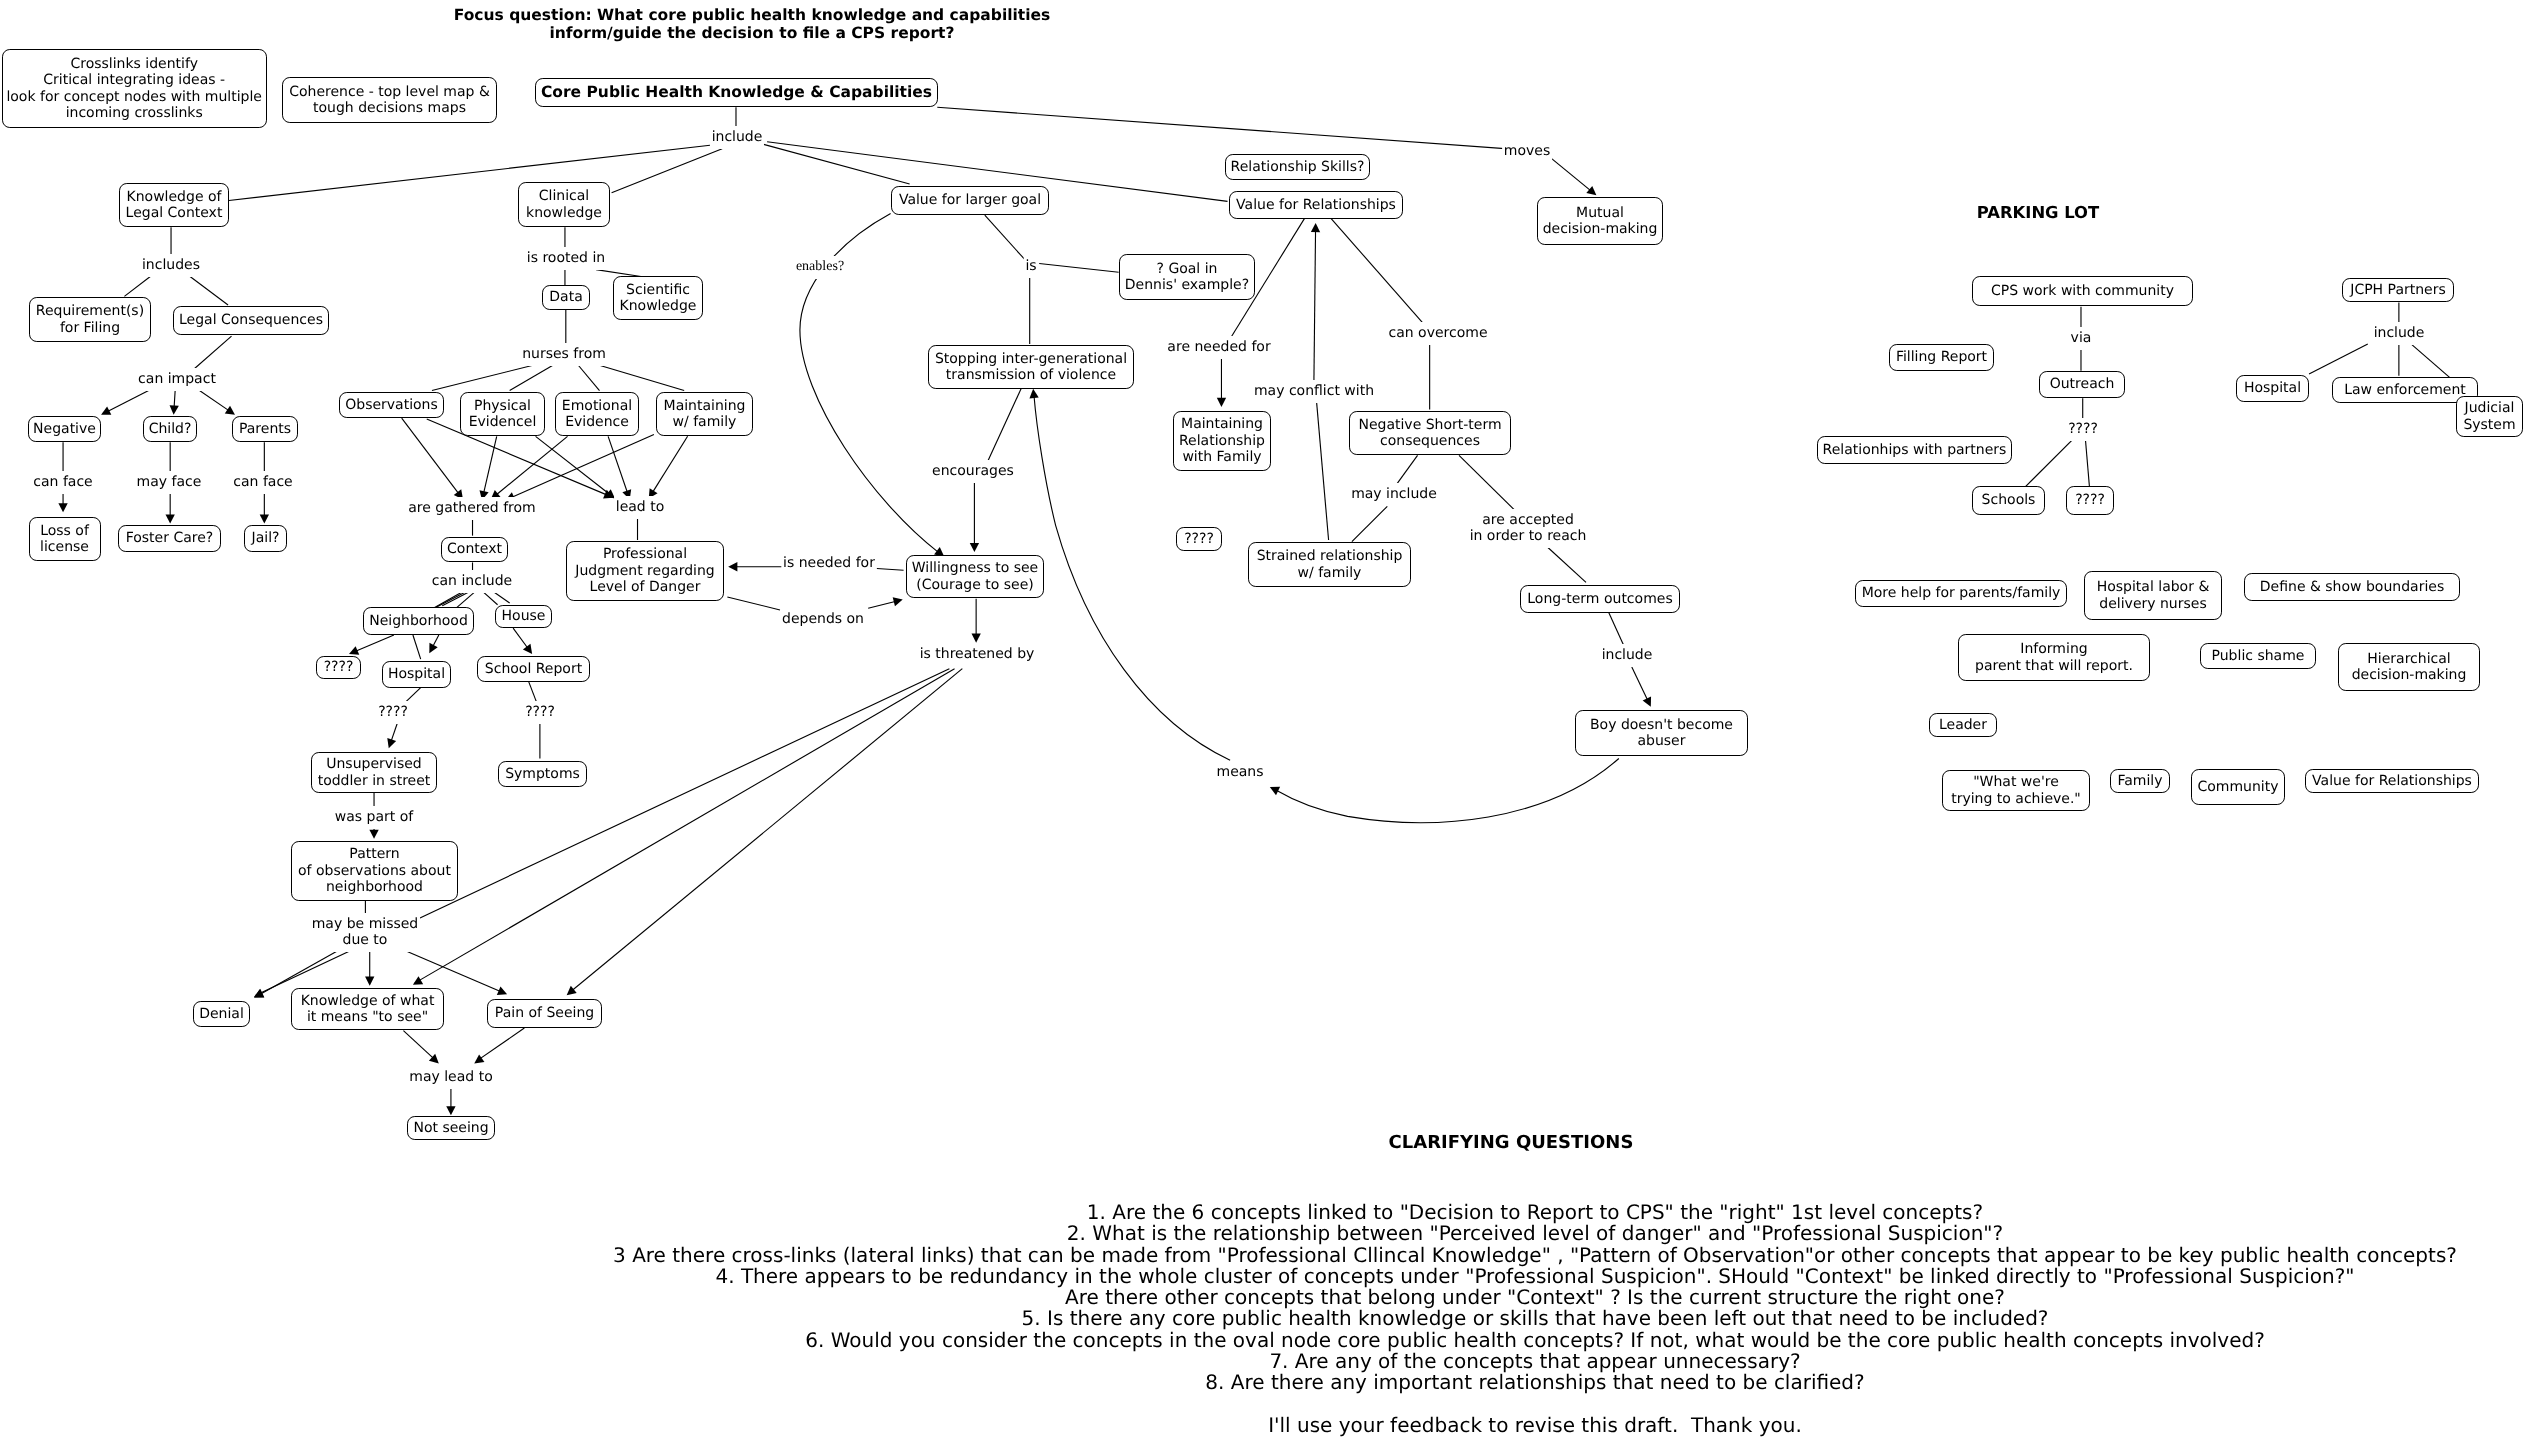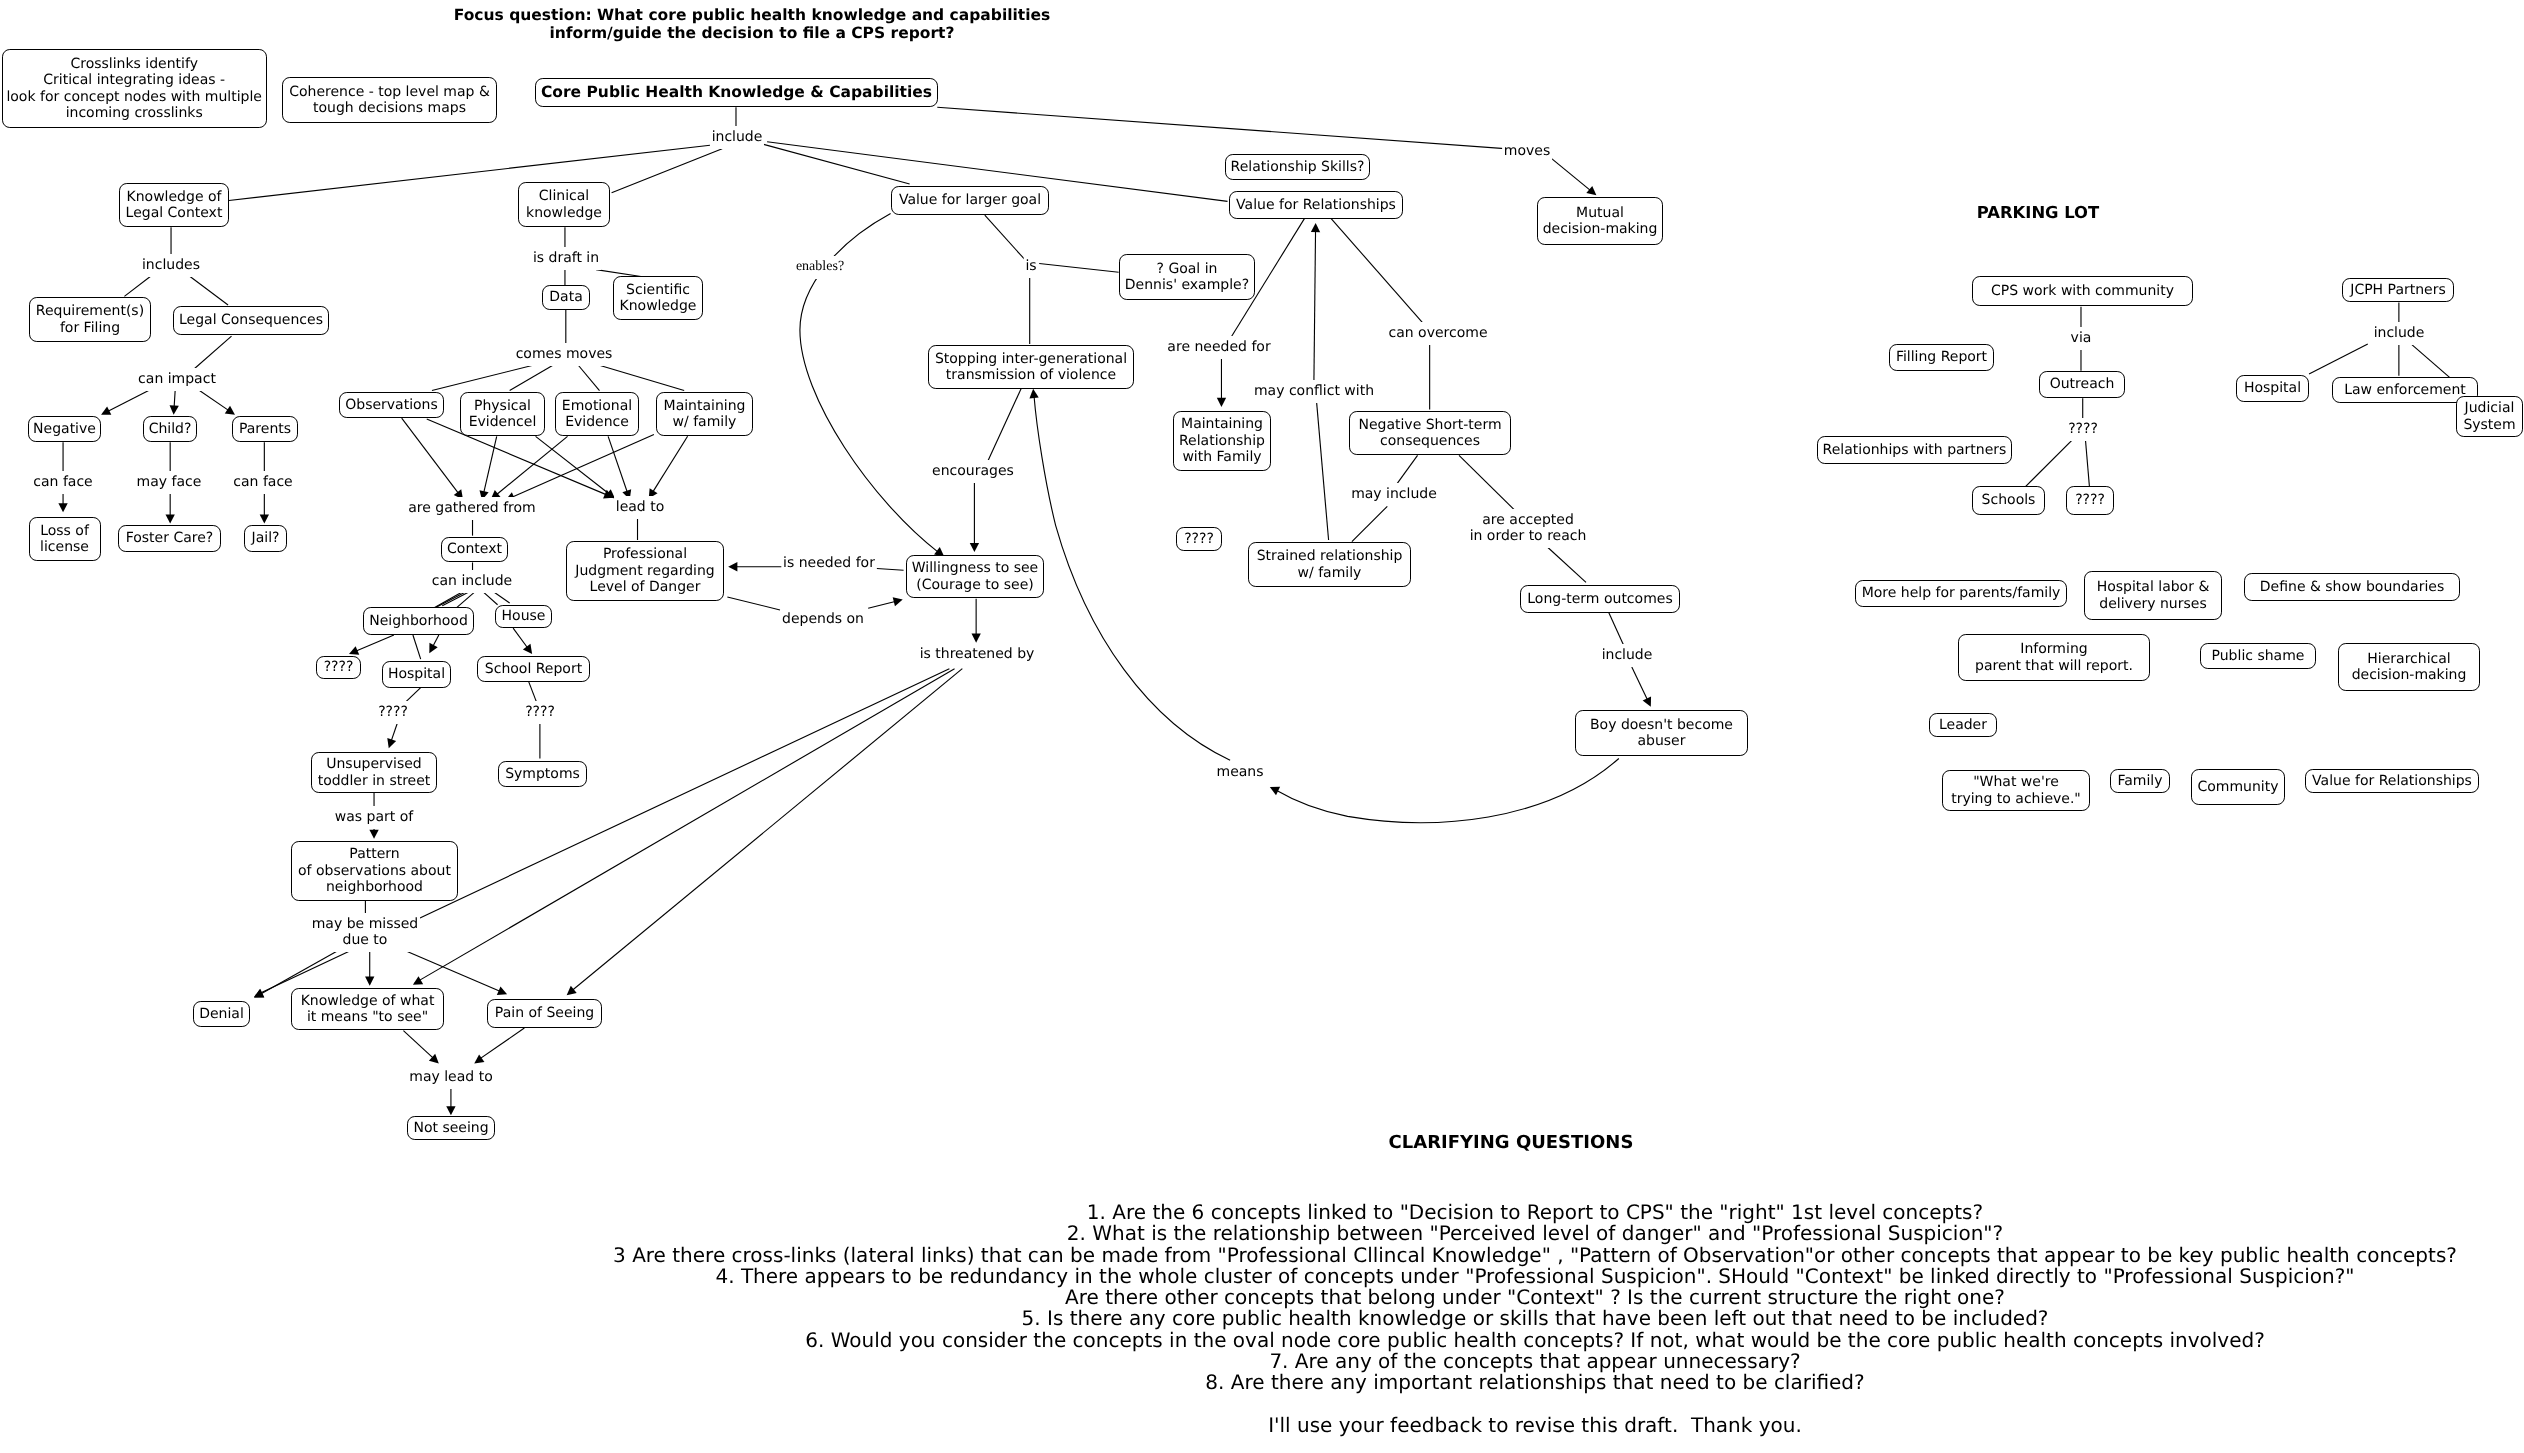--- a/index.html
+++ b/index.html
@@ -414,33 +414,33 @@
       <div class="lbl" style="left: 737px; top: 129px;">
         <span class="ln">include</span>
       </div>
       <div class="lbl" style="left: 1527px; top: 143px;">
         <span class="ln">moves</span>
       </div>
       <div class="lbl" style="left: 171px; top: 257px;">
         <span class="ln">includes</span>
       </div>
       <div class="lbl" style="left: 566px; top: 250px;">
-        <span class="ln">is draft in</span>
+        <span class="ln">is rooted in</span>
       </div>
       <div class="lbl" style="left: 820px; top: 259px; font-family: Liberation Serif, serif;">
         <span class="ln">enables?</span>
       </div>
       <div class="lbl" style="left: 1031px; top: 258px;">
         <span class="ln">is</span>
       </div>
       <div class="lbl" style="left: 177px; top: 371px;">
         <span class="ln">can impact</span>
       </div>
       <div class="lbl" style="left: 564px; top: 346px;">
-        <span class="ln">comes moves</span>
+        <span class="ln">nurses from</span>
       </div>
       <div class="lbl" style="left: 1219px; top: 339px;">
         <span class="ln">are needed for</span>
       </div>
       <div class="lbl" style="left: 1438px; top: 325px;">
         <span class="ln">can overcome</span>
       </div>
       <div class="lbl" style="left: 63px; top: 474px;">
         <span class="ln">can face</span>
       </div>

